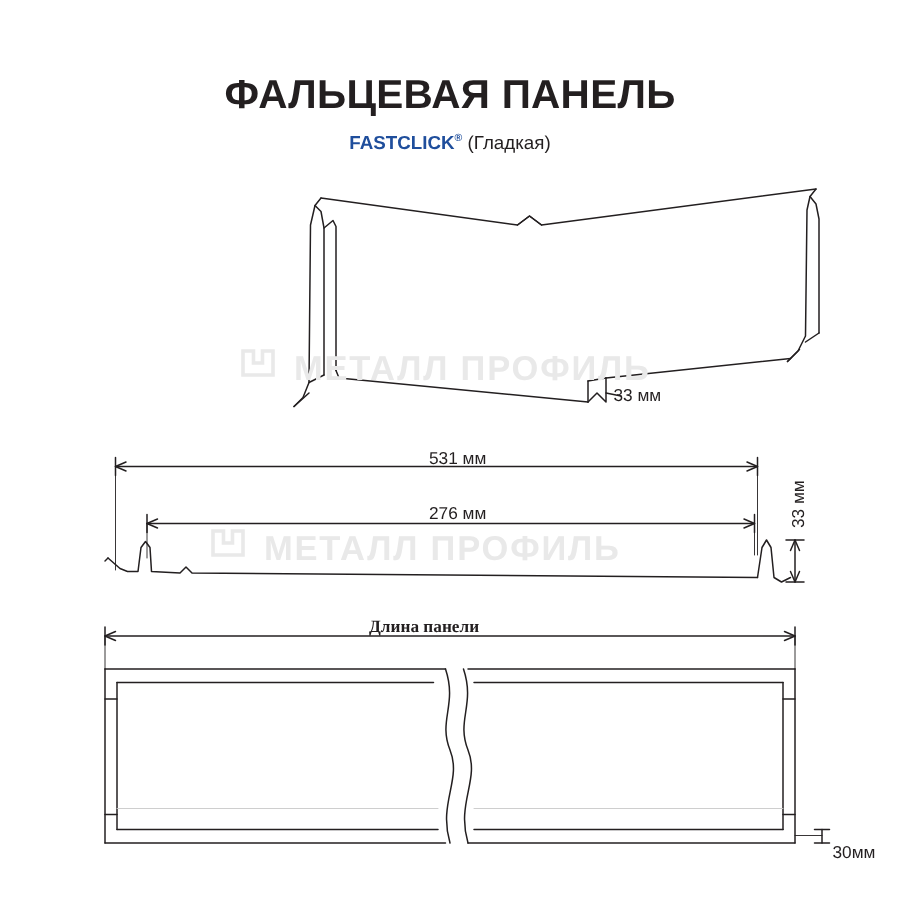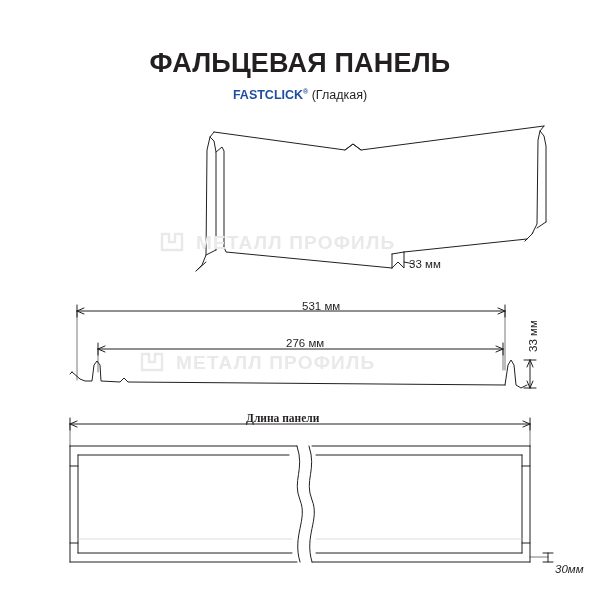--- a/index.html
+++ b/index.html
@@ -53,45 +53,45 @@
     top: 0;
     left: 0;
     width: 600px;
     height: 600px;
   }
   .wm {
     position: absolute;
     font-family: "Liberation Sans", sans-serif;
     font-weight: bold;
     color: #e9e9e9;
-    font-size: 19px;
+    font-size: 23px;
     letter-spacing: 1.2px;
     white-space: nowrap;
     user-select: none;
   }
   .wm-1 { top: 232px; left: 196px; }
   .wm-2 { top: 352px; left: 176px; }
   .wm-logo {
     position: absolute;
     width: 30px;
     height: 26px;
   }
   .wm-logo-1 { top: 228px; left: 160px; }
   .wm-logo-2 { top: 348px; left: 140px; }
   .dim-label {
     position: absolute;
     font-size: 11.5px;
     color: #231f20;
     white-space: nowrap;
   }
   .dim-33top { top: 258px; left: 409px; }
-  .dim-531  { top: 300px; left: 302px; text-align: right; }
+  .dim-531  { top: 300px; left: 286px; text-align: right; }
   .dim-485  { top: 337px; left: 286px; }
   .dim-len  { top: 412px; left: 246px; font-weight: bold; font-family: Liberation Serif, serif; }
-  .dim-30   { top: 563px; left: 555px; font-style: italic; }
+  .dim-30   { top: 563px; left: 555px; }
   .dim-33side {
     position: absolute;
     top: 352px;
     left: 527px;
     font-size: 11.5px;
     color: #231f20;
     transform: rotate(-90deg);
     transform-origin: left top;
     white-space: nowrap;
   }

